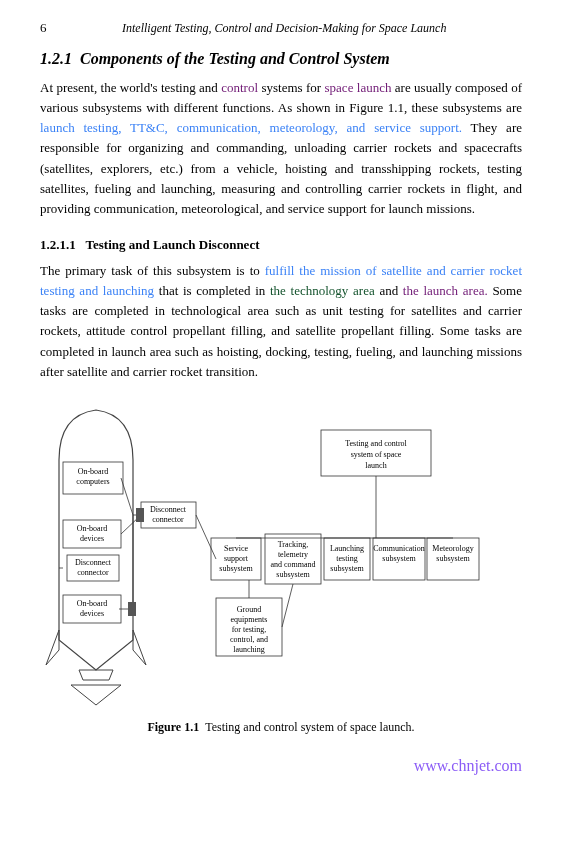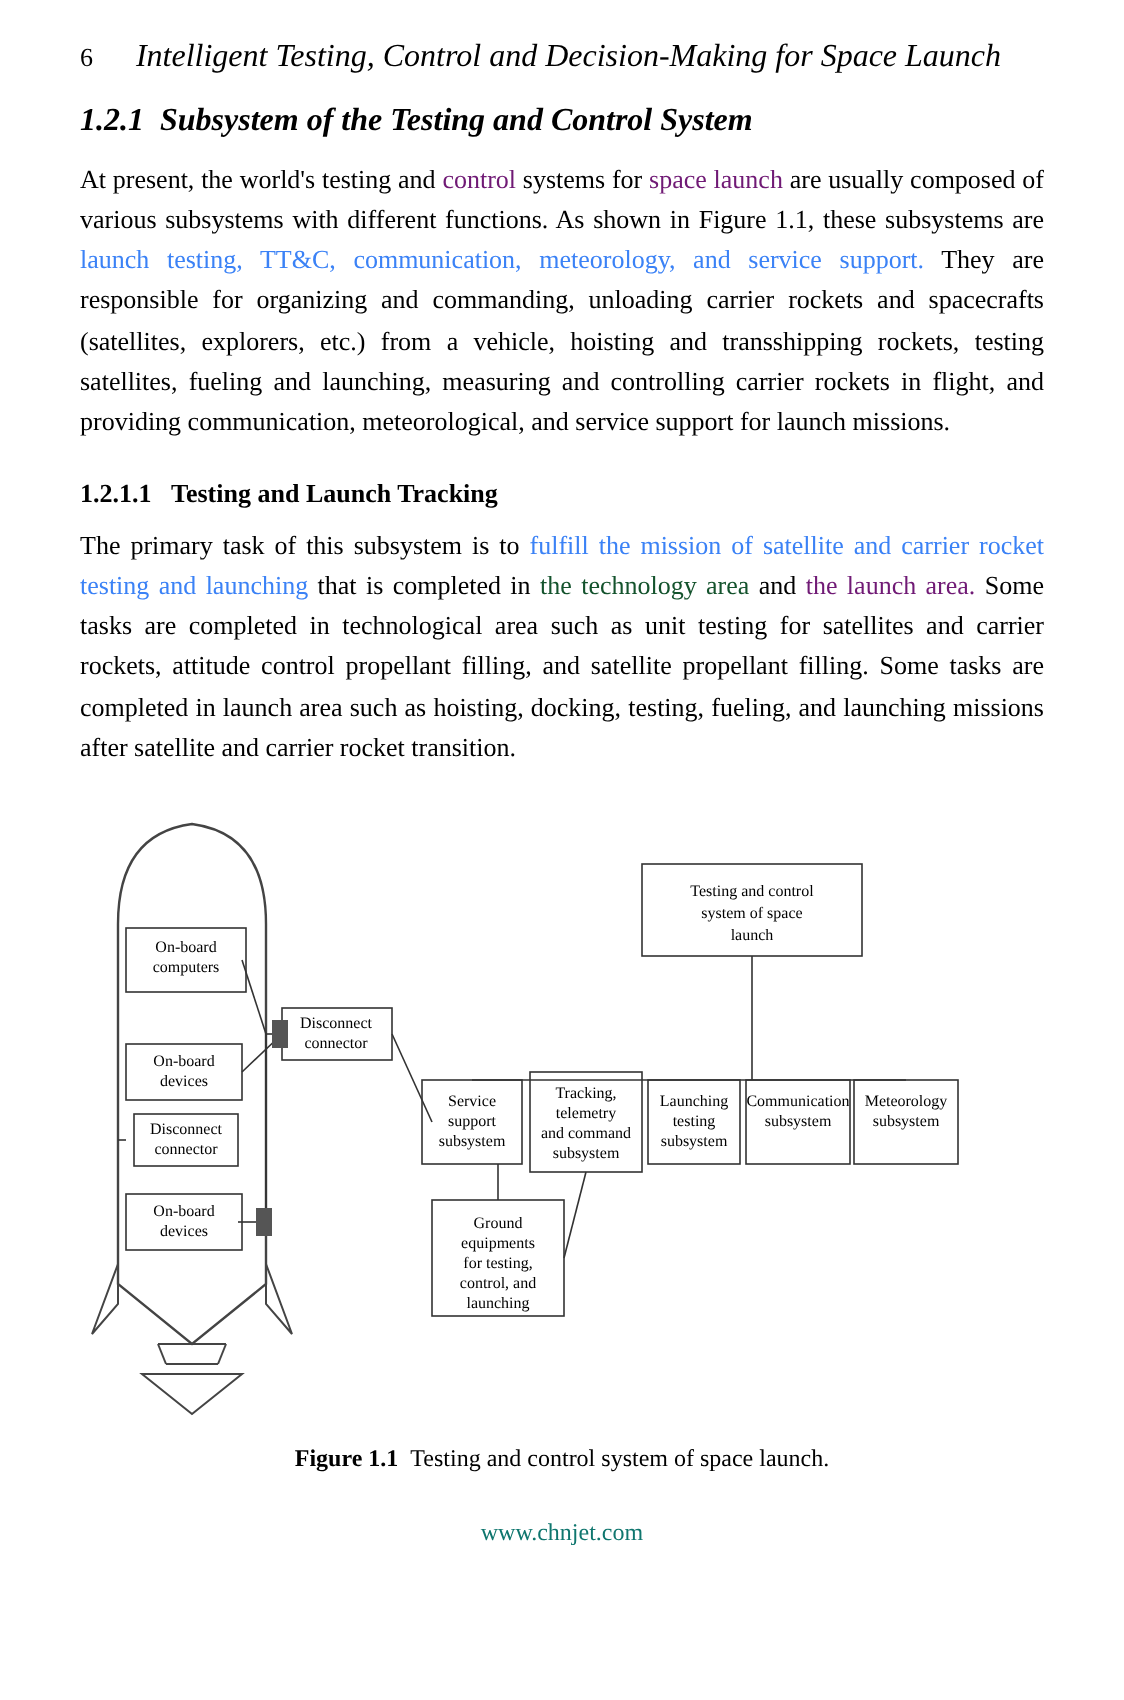--- a/index.html
+++ b/index.html
@@ -13,21 +13,21 @@
       padding: 20px 40px 20px 40px;
     }
     .page-header {
       display: flex;
       justify-content: space-between;
       align-items: center;
       margin-bottom: 14px;
       font-size: 13px;
     }
     .page-number { font-weight: normal; }
-    .header-title { font-size: 16px; font-style: italic; text-align: center; flex: 1; margin: 0 10px;}
+    .header-title { font-size: 12px; font-style: italic; text-align: center; flex: 1; margin: 0 10px;}
     h2 {
       font-size: 16px;
       font-style: italic;
       font-weight: bold;
       margin-bottom: 10px;
       margin-top: 2px;
     }
     h3 {
       font-size: 13px;
       font-weight: bold;
@@ -54,52 +54,52 @@
       height: 310px;
     }
     .figure-caption {
       text-align: center;
       font-size: 12px;
       margin-top: 6px;
       margin-bottom: 22px;
     }
     .figure-caption .fig-label { font-weight: bold; }
     .footer-url {
-      text-align: center;
-      color: #0f766e;
-      font-size: 12px;
+      text-align: right;
+      color: #8b5cf6;
+      font-size: 16px;
       margin-top: 18px;
     }
     svg.diagram-svg {
       position: absolute;
       top: 0; left: 0;
       width: 100%;
       height: 100%;
       overflow: visible;
     }
     .section-gap { margin-top: 18px; }
   </style>
 </head>
 <body>
 
 <div class="page-header">
   <span class="page-number">6</span>
   <span class="header-title">Intelligent Testing, Control and Decision-Making for Space Launch</span>
 </div>
 
 <h2>
-  <span>1.2.1</span>&nbsp;&nbsp;<span>Subsystem of the Testing and Control System</span>
+  <span>1.2.1</span>&nbsp;&nbsp;<span>Components of the Testing and Control System</span>
 </h2>
 
 <p>At present, the world's testing and <span class="highlight-blue">control</span> systems for <span class="highlight-blue">space launch</span> are usually composed of various subsystems with different functions. As shown in Figure 1.1, these subsystems are <span class="highlight-red">launch testing, TT&amp;C, communication, meteorology, and service support.</span> They are responsible for organizing and commanding, unloading carrier rockets and spacecrafts (satellites, explorers, etc.) from a vehicle, hoisting and transshipping rockets, testing satellites, fueling and launching, measuring and controlling carrier rockets in flight, and providing communication, meteorological, and service support for launch missions.</p>
 
 <div class="section-gap"></div>
 
 <h3>
-  <span>1.2.1.1</span>&nbsp;&nbsp;&nbsp;<span>Testing and Launch Tracking</span>
+  <span>1.2.1.1</span>&nbsp;&nbsp;&nbsp;<span>Testing and Launch Disconnect</span>
 </h3>
 
 <p>The primary task of this subsystem is to <span class="highlight-red">fulfill the mission of satellite and carrier rocket testing and launching</span> that is completed in <span class="highlight-orange">the technology area</span> and <span class="highlight-blue">the launch area.</span> Some tasks are completed in technological area such as unit testing for satellites and carrier rockets, attitude control propellant filling, and satellite propellant filling. Some tasks are completed in launch area such as hoisting, docking, testing, fueling, and launching missions after satellite and carrier rocket transition.</p>
 
 <div class="diagram-container">
   <div class="diagram">
     <svg class="diagram-svg" viewBox="0 0 480 310">
 
       <g>
 

